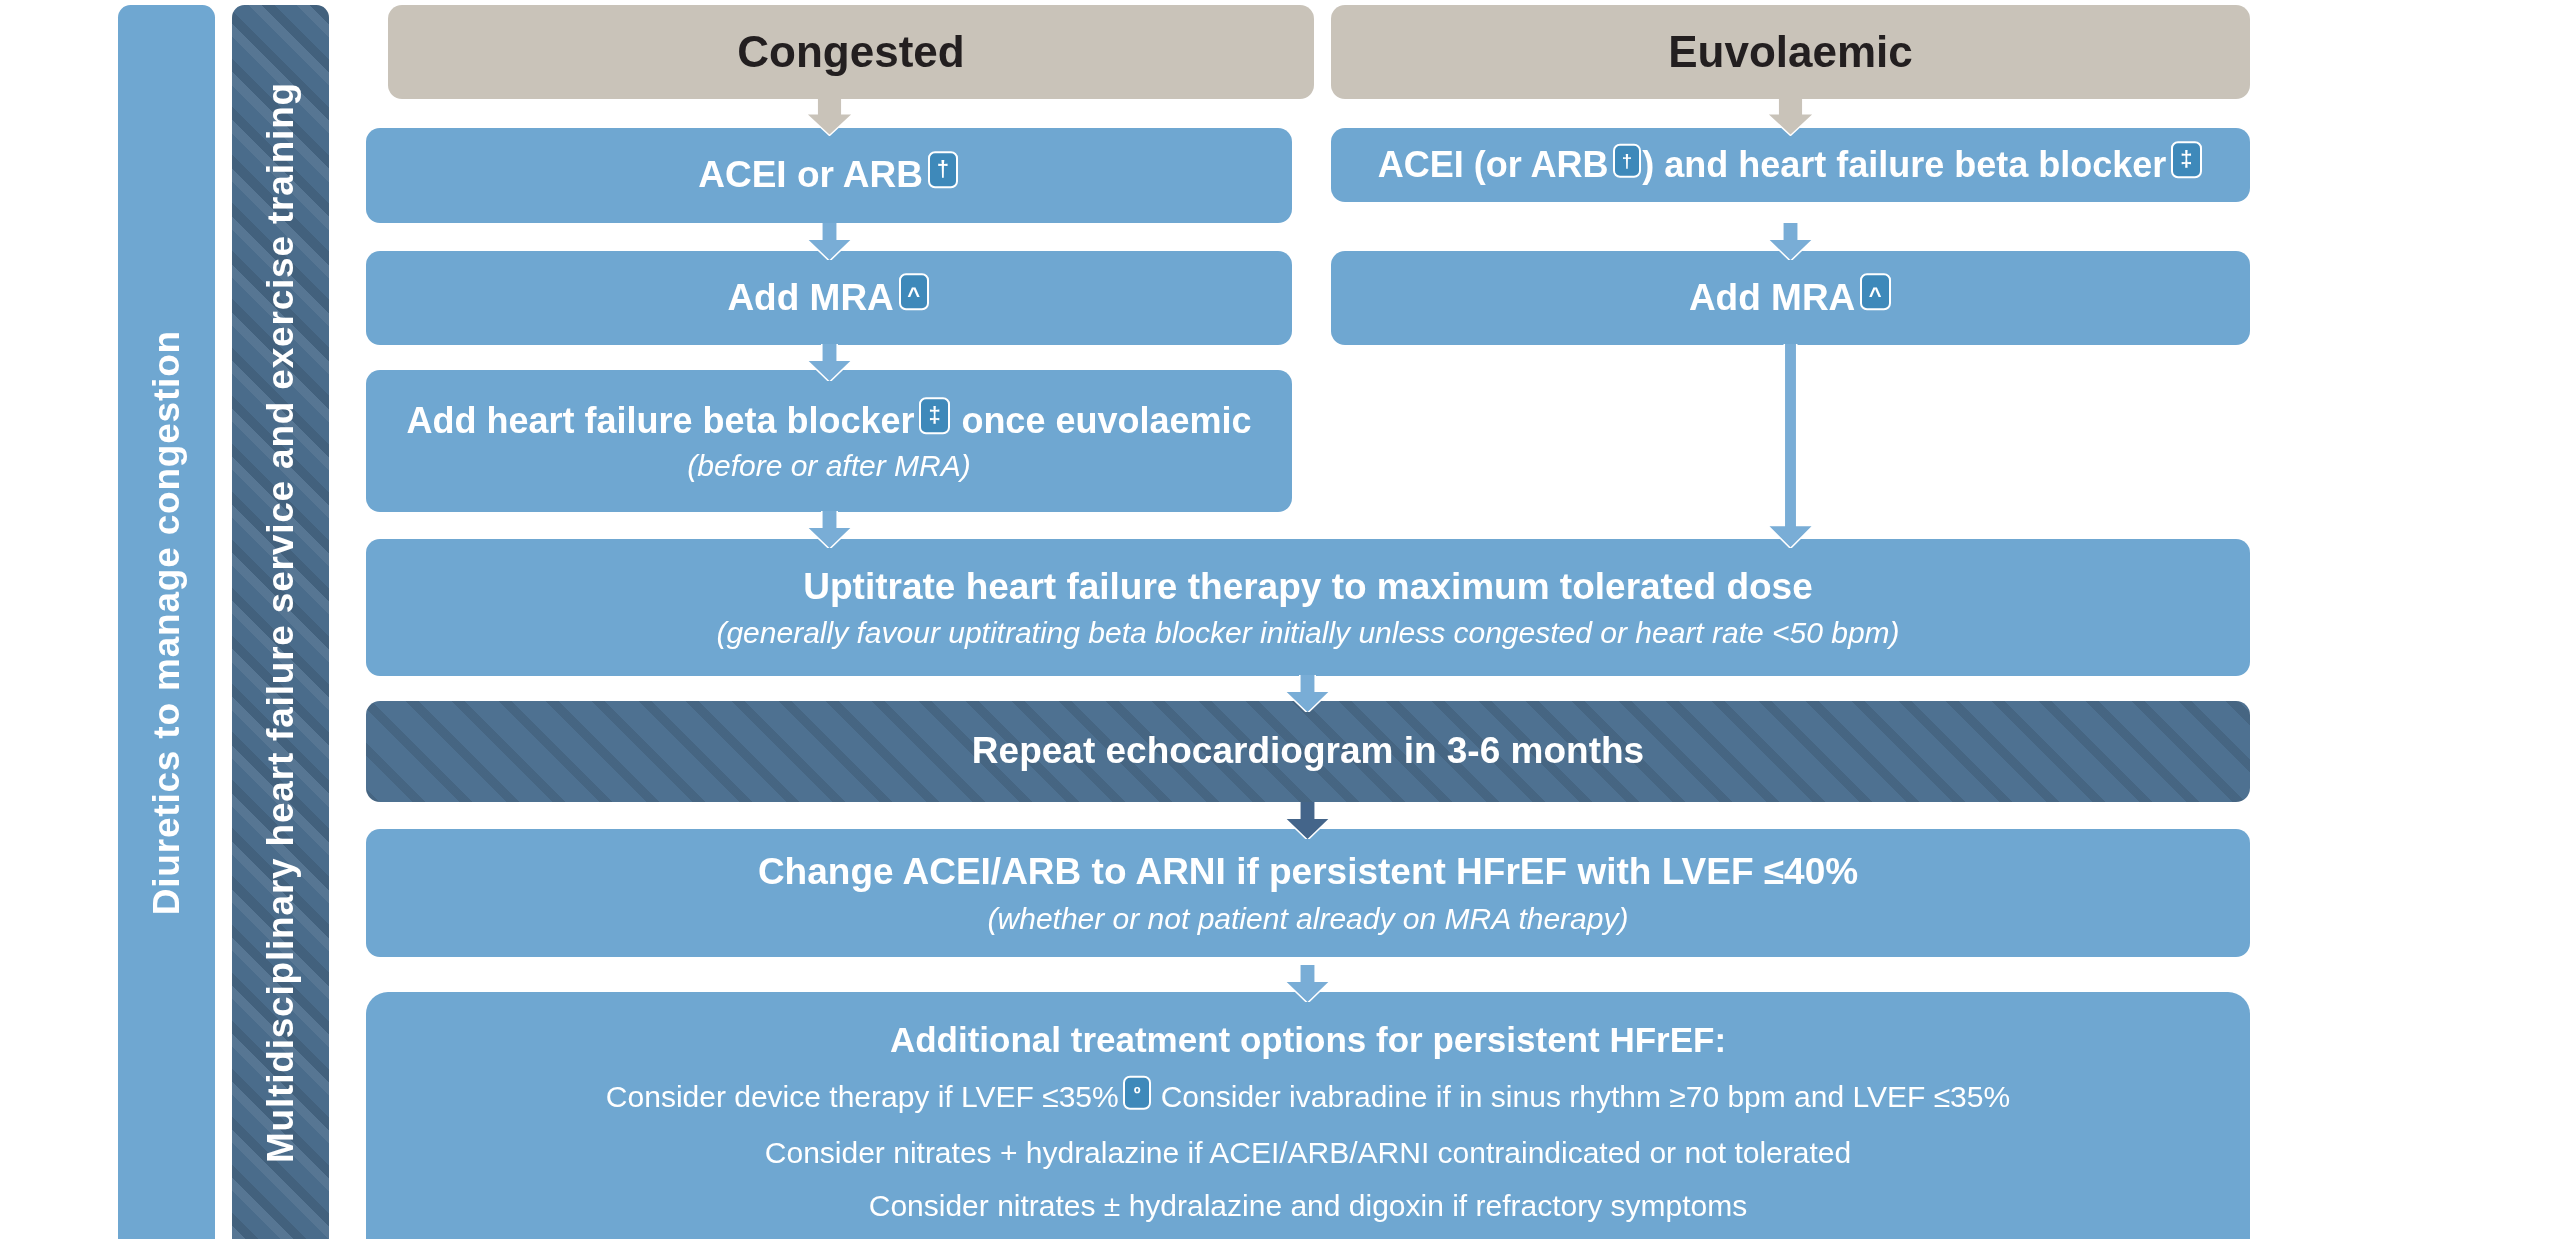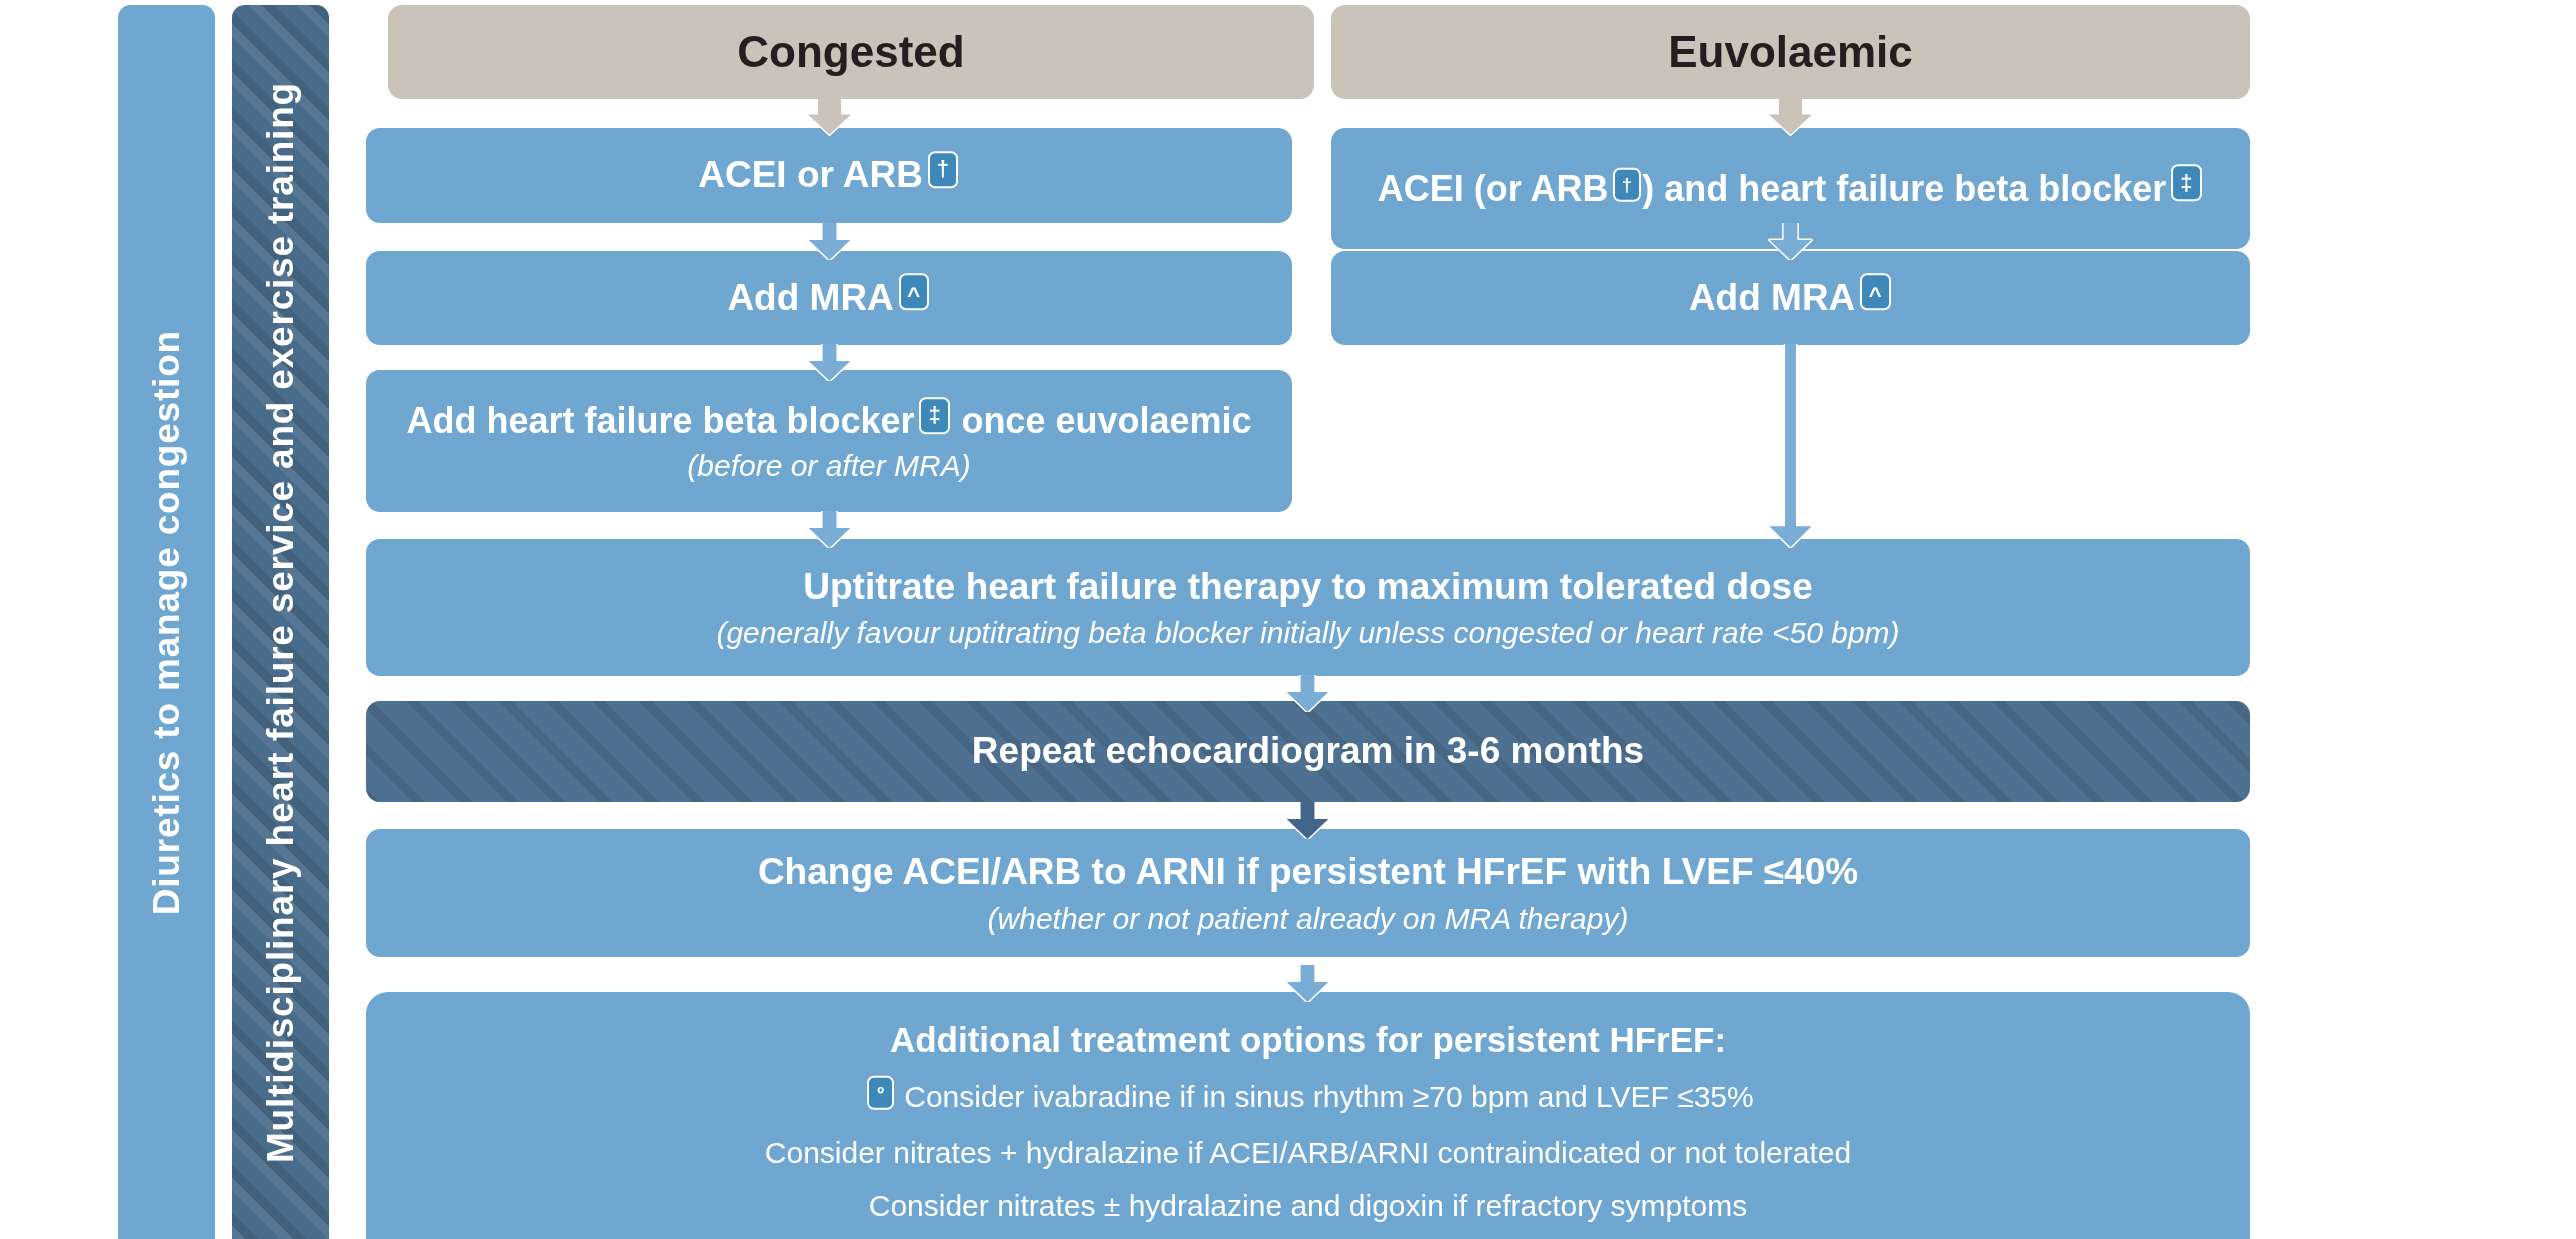--- a/index.html
+++ b/index.html
@@ -83,21 +83,21 @@
   </div>
   <div class="box" style="left:366px;top:370px;width:926px;height:142px;">
     <span class="t1 compact">
       <span>Add heart failure beta blocker</span><span class="badge">
           <span class="glyph">‡</span>
         </span> <span>once euvolaemic</span>
     </span>
     <span class="sub">(before or after MRA)</span>
   </div>
 
-  <div class="box" style="left:1331px;top:128px;width:919px;height:121px;">
+  <div class="box" style="left:1331px;top:128px;width:919px;height:74px;">
     <span class="t1 compact">
       <span>ACEI (or ARB</span><span class="badge small">
           <span class="glyph">†</span>
         </span><span>) and heart failure beta blocker</span><span class="badge">
           <span class="glyph">‡</span>
         </span>
     </span>
   </div>
   <div class="box" style="left:1331px;top:251px;width:919px;height:94px;">
     <span class="t1">
@@ -117,21 +117,21 @@
   </div>
 
   <div class="box" style="left:366px;top:829px;width:1884px;height:128px;">
     <span class="t1">Change ACEI/ARB to ARNI if persistent HFrEF with LVEF ≤40%</span>
     <span class="sub">(whether or not patient already on MRA therapy)</span>
   </div>
 
   <div class="box additional-box" style="left:366px;top:992px;width:1884px;height:320px;border-radius:22px;">
     <span class="t1">Additional treatment options for persistent HFrEF:</span>
     <span class="lines">
-      <span class="badge small ordinal">
+      <span>Consider device therapy if LVEF ≤35%</span><span class="badge small ordinal">
           <span class="glyph">º</span>
         </span> <span>Consider ivabradine if in sinus rhythm ≥70 bpm and LVEF ≤35%</span>
     </span>
     <span class="lines">Consider nitrates + hydralazine if ACEI/ARB/ARNI contraindicated or not tolerated</span>
     <span class="lines">Consider nitrates ± hydralazine and digoxin if refractory symptoms</span>
   </div>
 
   <svg class="arrow tan" style="left:806px;top:99px;" width="47" height="37" viewBox="0 0 60 48">
     <polygon points="15,0 45,0 45,20 58,20 30,46 2,20 15,20"></polygon>
   </svg>

